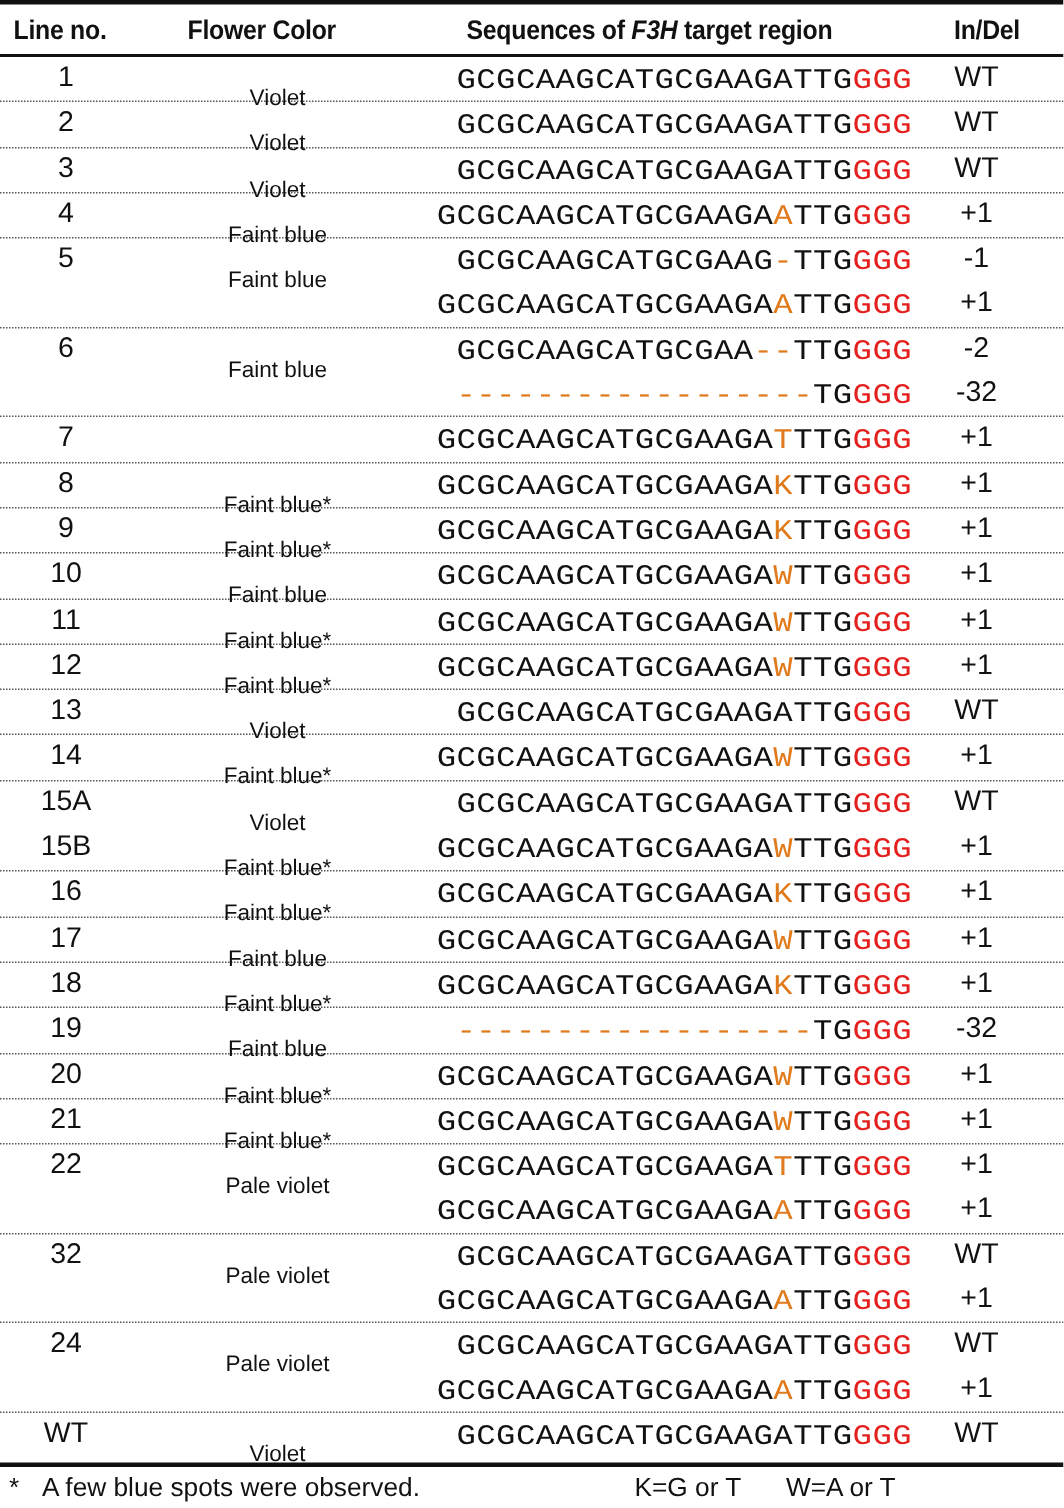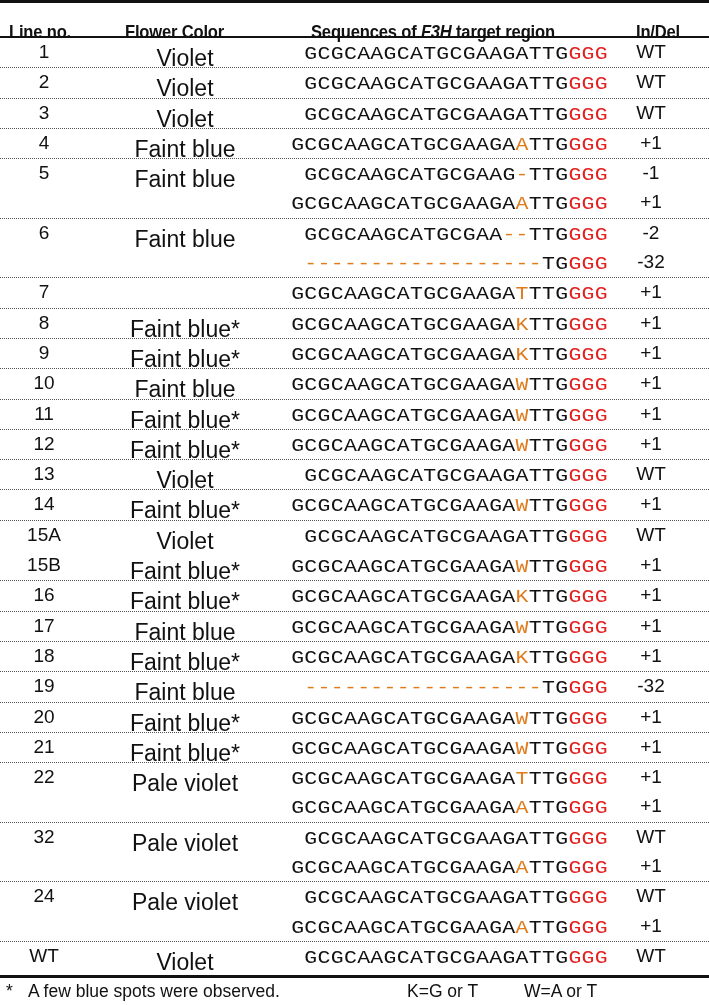--- a/index.html
+++ b/index.html
@@ -1,46 +1,46 @@
 <!DOCTYPE html>
 <html><head>
 <meta charset="utf-8">
 <style>
   html, body { margin: 0; padding: 0; background: #ffffff; }
   body { width: 709px; height: 1005px; position: relative; overflow: hidden;
          font-family: "Liberation Sans", "DejaVu Sans", sans-serif; color: #111; }
   .table { position: absolute; left: 0; top: 0; width: 709px; }
   .rule-top { position: absolute; left: 0; top: 0; width: 709px; height: 3px; background: #111; }
-  .header { position: absolute; left: 0; top: 18px; width: 628px; height: 33px; }
+  .header { position: absolute; left: 0; top: 6px; width: 628px; height: 33px; }
   .rule-head { position: absolute; left: 0; top: 36px; width: 709px; height: 2px; background: #111; }
   .hcell { position: absolute; top: 4px; font-size: 18px; font-weight: bold; white-space: nowrap;
            transform: scaleX(0.92); transform-origin: left top; letter-spacing: -0.2px; }
   .h-line { left: 9px; }
   .h-color { left: 125px; }
   .h-seq { left: 311px; }
   .h-indel { left: 636px; }
   .body { position: absolute; left: 0; top: 38px; width: 709px; }
   .group { position: relative; width: 709px; border-bottom: 1px dotted #555; box-sizing: border-box; }
   .group.last { border-bottom: none; }
   .group.nosep { border-bottom: 1px dotted transparent; }
   .sub { position: relative; height: 29.3px; }
   .cell-line { position: absolute; left: 0; width: 88px; text-align: center; top: 3px;
                font-size: 19px; }
-  .cell-color { position: absolute; left: 100px; width: 170px; text-align: center; top: 7px;
-                font-size: 23px; }
+  .cell-color { position: absolute; left: 100px; width: 170px; text-align: center; top: 19px;
+                font-size: 15px; }
   .cell-seq { position: absolute; right: 101px; top: 4px; font-family: "Liberation Mono", "DejaVu Sans Mono", monospace;
               font-size: 21.5px; white-space: pre; letter-spacing: 0.3px; transform: scaleY(0.88); transform-origin: right center; }
   .cell-indel { position: absolute; left: 610px; width: 82px; text-align: center; top: 3px; font-size: 19px; }
   .pam { color: #e4201f; }
   .mut { color: #e07a1b; }
   .rule-bottom { position: absolute; left: 0; top: 975px; width: 709px; height: 3px; background: #111; }
   .footer { position: absolute; left: 0; top: 979px; width: 709px; height: 26px; font-size: 17.5px; }
   .fn-star { position: absolute; left: 6px; top: 2px; }
   .fn-text { position: absolute; left: 28px; top: 2px; }
-  .fn-k { position: absolute; left: 407px; top: 2px; }
+  .fn-k { position: absolute; left: 423px; top: 2px; }
   .fn-w { position: absolute; left: 524px; top: 2px; }
 </style>
 </head>
 <body>
 
 <div class="table">
   <div class="rule-top"></div>
   <div class="header">
     <span class="hcell h-line">Line no.</span>
     <span class="hcell h-color">Flower Color</span>

